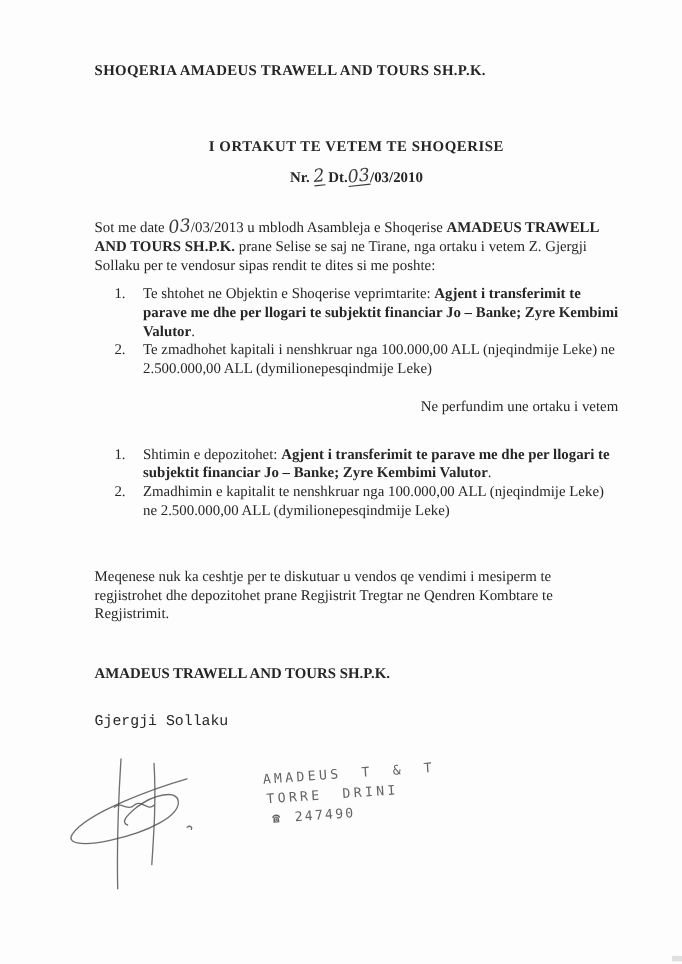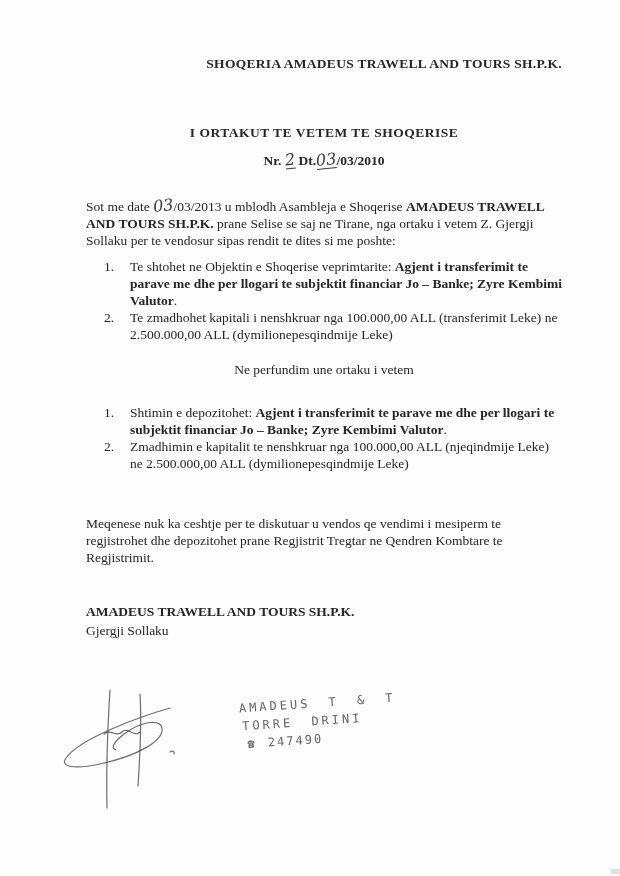--- a/index.html
+++ b/index.html
@@ -20,21 +20,21 @@
   }
   .content {
     position: absolute;
     left: 86px;
     top: 55px;
     width: 476px;
   }
   .bold { font-weight: bold; }
   .center { text-align: center; }
 
-  .company-header { font-weight: bold; letter-spacing: .3px; text-align: right; }
+  .company-header { font-weight: bold; letter-spacing: .3px; }
 
   .title-block { margin-top: 52px; }
   .title-line { font-weight: bold; letter-spacing: .5px; margin-top: 24px; }
   .title-line:first-child { margin-top: 0; }
   .nr-line { margin-top: 10px; font-weight: bold; }
 
   .hw {
     font-family: "DejaVu Serif", serif;
     font-style: italic;
     font-weight: normal;
@@ -45,28 +45,28 @@
   }
   .hw-underline { border-bottom: 1.2px solid #3a3a3a; }
 
   .intro { margin-top: 28px; }
 
   .doc-list { margin: 9px 0 0 0; padding: 0 0 0 18px; list-style: none; }
   .doc-list li { display: flex; margin: 0; }
   .doc-list .num { width: 26px; flex: 0 0 26px; }
   .doc-list .itext { flex: 1; }
 
-  .interim { margin-top: 18px; text-align: center; }
+  .interim { margin-top: 18px; text-align: right; }
   .vendosa { margin-top: 22px; text-align: center; font-weight: bold; letter-spacing: .5px; }
   .list2 { margin-top: 26px; }
   .closing { margin-top: 43px; }
 
   .sig-company { margin-top: 37px; font-weight: bold; }
   .sig-role { font-weight: bold; }
-  .sig-name { margin-top: 2px; }
+  .sig-name { margin-top: 28px; font-family: Liberation Mono, monospace; }
 
   .signature-svg {
     position: absolute;
     left: 52px;
     top: 686px;
     width: 165px;
     height: 125px;
   }
   .signature-svg path {
     fill: none;
@@ -125,21 +125,21 @@
       <span>Sot me date </span><span class="hw">03</span><span>/03/2013 u mblodh Asambleja e Shoqerise </span><span class="bold">AMADEUS TRAWELL AND TOURS SH.P.K.</span><span> prane Selise se saj ne Tirane, nga ortaku i vetem Z. Gjergji Sollaku per te vendosur sipas rendit te dites si me poshte:</span>
     </div>
 
     <ul class="doc-list">
       <li>
         <span class="num">1.</span>
         <span class="itext"><span>Te shtohet ne Objektin e Shoqerise veprimtarite: </span><span class="bold">Agjent i transferimit te parave me dhe per llogari te subjektit financiar Jo – Banke; Zyre Kembimi Valutor</span><span>.</span></span>
       </li>
       <li>
         <span class="num">2.</span>
-        <span class="itext"><span>Te zmadhohet kapitali i nenshkruar nga 100.000,00 ALL (transferimit Leke) ne 2.500.000,00 ALL (dymilionepesqindmije Leke)</span><span class="bold"></span><span></span></span>
+        <span class="itext"><span>Te zmadhohet kapitali i nenshkruar nga 100.000,00 ALL (njeqindmije Leke) ne 2.500.000,00 ALL (dymilionepesqindmije Leke)</span><span class="bold"></span><span></span></span>
       </li>
     </ul>
 
     <div class="interim">Ne perfundim une ortaku i vetem</div>
 
 
     <ul class="doc-list list2">
       <li>
         <span class="num">1.</span>
         <span class="itext"><span>Shtimin e depozitohet: </span><span class="bold">Agjent i transferimit te parave me dhe per llogari te subjektit financiar Jo – Banke; Zyre Kembimi Valutor</span><span>.</span></span>

